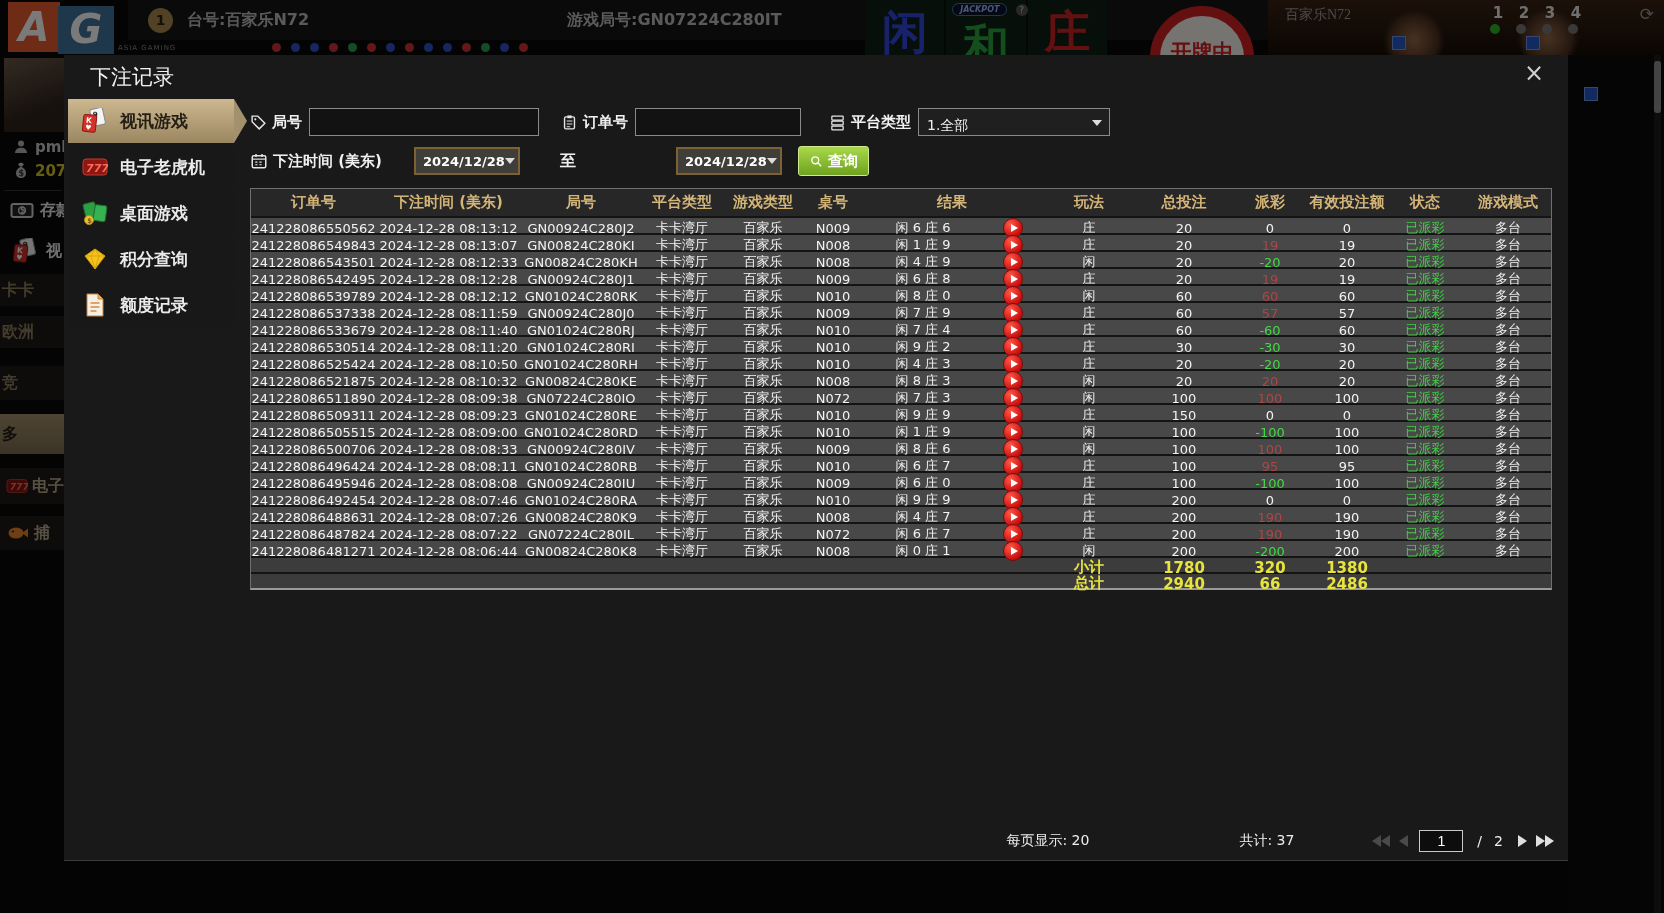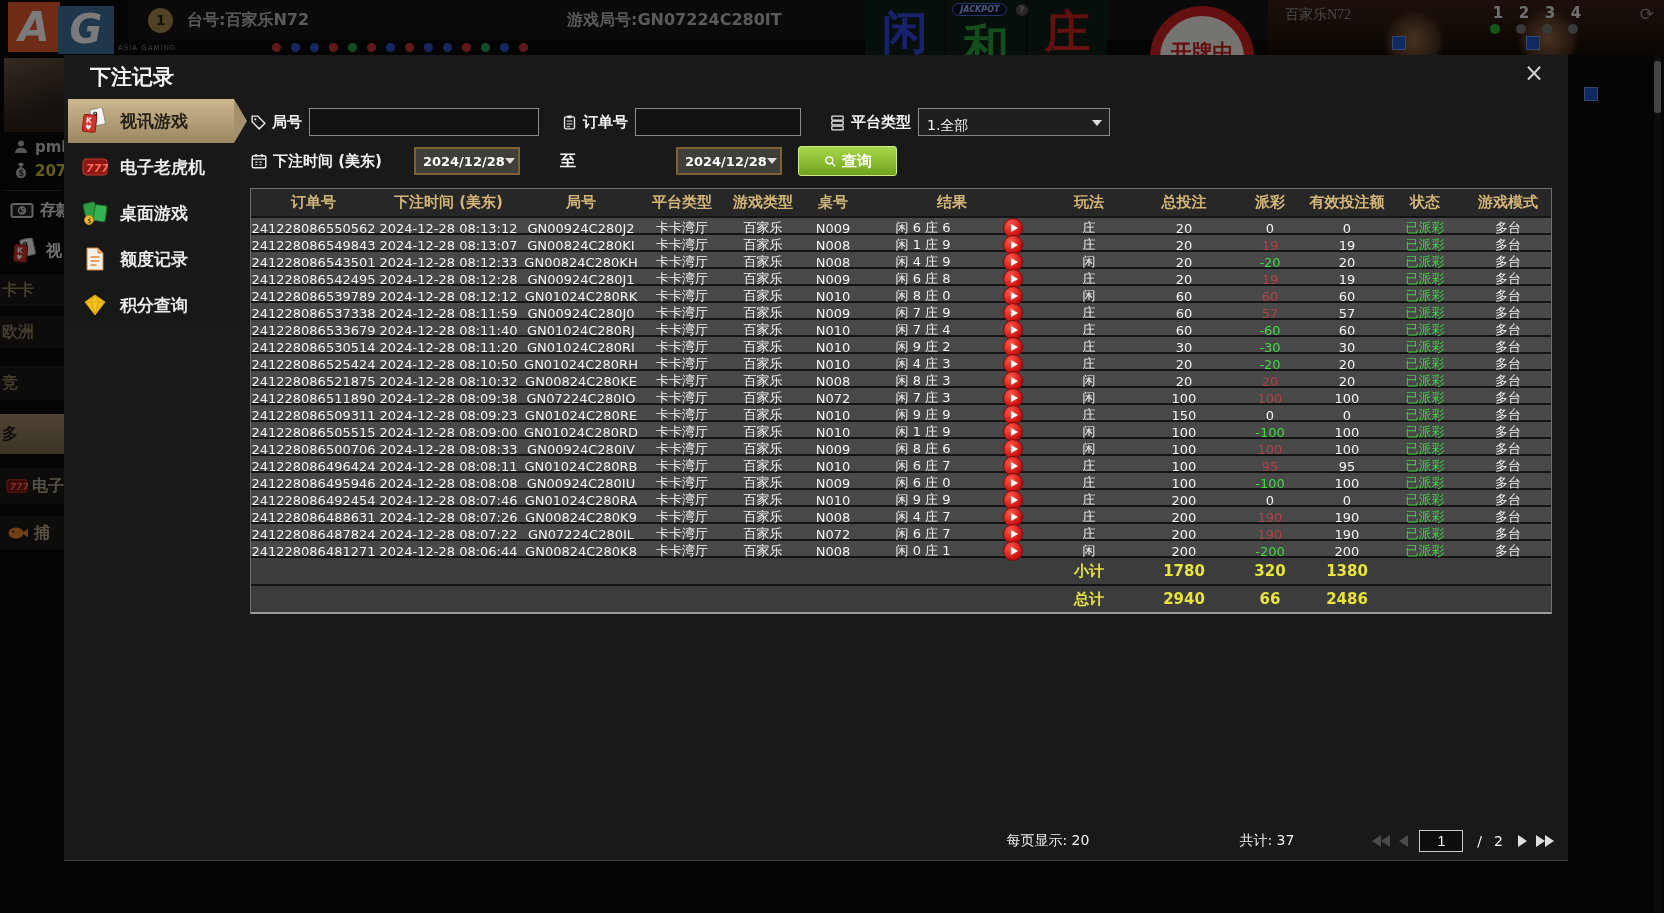--- a/index.html
+++ b/index.html
@@ -66,21 +66,21 @@
   .bnav.active{background:linear-gradient(#a3906c,#7c6c50);color:#241f15;}
 
   
   .right-strip{left:1568px;top:55px;width:96px;height:858px;background:#0b0b0b;}
   .scroll-track{position:absolute;left:86px;top:0;width:7px;height:100%;background:#1d1d1d;}
   .scroll-thumb{position:absolute;left:86px;top:6px;width:7px;height:52px;background:#8f8f8f;border-radius:3px;}
 
   
   #modal{position:absolute;left:64px;top:55px;width:1504px;height:806px;background:#191919;z-index:10;
     border-bottom:1px solid #3a3a3a;}
-  .m-title{position:absolute;left:26px;top:8px;color:#f2f2f2;font-size:21px;font-weight:bold;}
+  .m-title{position:absolute;left:26px;top:8px;color:#f2f2f2;font-size:21px;font-weight:normal;}
   .m-close{position:absolute;right:24px;top:6px;color:#cfcfcf;font-size:24px;cursor:pointer;line-height:24px;}
 
   
   .side-menu{position:absolute;left:4px;top:44px;width:166px;}
   .menu-item{position:relative;height:44px;margin-bottom:2px;background:#181818;display:flex;align-items:center;
     padding-left:12px;cursor:pointer;}
   .menu-item .mi-label{color:#eaeaea;font-size:17px;font-weight:bold;margin-left:10px;}
   .menu-item.active{background:linear-gradient(#cdb890,#9a8660);}
   .menu-item.active .mi-label{color:#241f15;}
   .menu-item.active::after{content:'';position:absolute;right:-13px;top:0;width:0;height:0;
@@ -97,40 +97,40 @@
   .inp-round{width:230px;margin-left:7px;}
   .inp-order{width:166px;margin-left:7px;}
   .sel-platform{width:192px;height:28px;margin-left:7px;background:#1f1f1f;border:1px solid #8a8a8a;
     color:#f0f0f0;font-size:14px;display:flex;align-items:flex-end;padding-left:8px;position:relative;cursor:pointer;}
   .sel-arrow{position:absolute;right:7px;top:11px;width:0;height:0;border-left:5px solid transparent;
     border-right:5px solid transparent;border-top:6px solid #ddd;}
   .date-box{width:106px;height:28px;background:#3f3e38;border:2px solid #7d6134;color:#fff;font-size:13px;
     font-weight:bold;display:flex;align-items:center;justify-content:space-between;padding:0 7px;cursor:pointer;}
   .date-box .sel-arrow{position:static;}
   .sep-to{color:#f0f0f0;font-size:16px;font-weight:bold;}
-  .btn-search{height:30px;padding:0 24px;background:linear-gradient(#a8d84a,#6fa21e);border:1px solid #cfe98c;
+  .btn-search{height:30px;padding:0 10px;background:linear-gradient(#a8d84a,#6fa21e);border:1px solid #cfe98c;
     border-radius:3px;color:#fff;font-size:15px;font-weight:bold;display:flex;align-items:center;gap:4px;cursor:pointer;}
 
   
   .btable{margin-top:12px;width:1302px;border:1px solid #6f6f6f;border-bottom:2px solid #9a9a9a;}
   .grid{display:grid;grid-template-columns:125px 145px 120px 82px 80px 60px 178px 96px 94px 78px 76px 80px 86px;
     align-items:center;}
   .thead{height:27px;background:#272727;}
   .th{color:#d4b578;font-size:15px;font-weight:bold;text-align:center;white-space:nowrap;}
   .trow{height:17px;background:#484848;border-top:2px solid #141414;}
   .td{color:#f2f2f2;font-size:13px;text-align:center;white-space:nowrap;}
   .result-cell{display:flex;align-items:center;justify-content:space-between;padding:0 18px 0 12px;}
   .result-text{width:96px;text-align:center;}
   .play-btn{width:20px;height:20px;border-radius:50%;background:radial-gradient(circle at 35% 30%,#ff5a4a,#c80f0f 70%);
     border:1px solid #7d0a0a;display:flex;align-items:center;justify-content:center;cursor:pointer;}
   .play-tri{width:0;height:0;border-top:4px solid transparent;border-bottom:4px solid transparent;
     border-left:7px solid #fff;margin-left:2px;}
   .payout.pos{color:#b04547;} .payout.neg{color:#42da45;} .payout.zero{color:#f2f2f2;}
   .status{color:#43cd47;}
-  .sumrow{height:28px;background:#3c3c3c;border-top:2px solid #141414;}
+  .sumrow{height:16px;background:#3c3c3c;border-top:2px solid #141414;}
   .sum-cell{color:#e8e43c;font-size:15px;font-weight:bold;text-align:center;}
 
   
   .pager{position:absolute;left:0;right:14px;bottom:4px;height:30px;display:flex;align-items:center;
     justify-content:flex-end;color:#eee;font-size:14px;}
   .pg-size{margin-right:150px;}
   .pg-total{margin-right:78px;}
   .pg-controls{display:flex;align-items:center;gap:9px;}
   .arr{display:flex;cursor:pointer;}
   .tri-l{width:0;height:0;border-top:6px solid transparent;border-bottom:6px solid transparent;border-right:9px solid #e0e0e0;}
@@ -317,36 +317,36 @@
               <rect x="13" y="5" width="12" height="16" rx="2" fill="#37b250" stroke="#1c6b2c"></rect>
             </g>
           <circle cx="8" cy="20" r="4.5" fill="#f0c030" stroke="#b8881c"></circle>
             <text x="6.2" y="22.8" font-size="7" font-weight="bold" fill="#7a5a10">$</text>
         </svg>
       </span>
       <span class="mi-label">桌面游戏</span>
     </div>
     <div class="menu-item">
       <span class="mi-icon">
+        <svg width="26" height="24" viewBox="0 0 26 24">
+            <polygon points="13,2 23,9 13,22 3,9" fill="#f6c21c" stroke="#c79a0c"></polygon>
+            <path d="M3 9h20M13 2 9 9l4 13M13 2l4 7-4 13" stroke="#d9a50e" fill="none"></path>
+          </svg>
+      </span>
+      <span class="mi-label">积分查询</span>
+    </div>
+    <div class="menu-item">
+      <span class="mi-icon">
         <svg width="24" height="26" viewBox="0 0 24 26">
             <path d="M4 2h11l5 5v17H4z" fill="#f5f0e6" stroke="#c9803a"></path>
             <path d="M15 2v5h5z" fill="#e8b36a" stroke="#c9803a"></path>
             <path d="M7.5 11h9M7.5 15h9M7.5 19h6" stroke="#d98a3f" stroke-width="1.6"></path>
           </svg>
       </span>
       <span class="mi-label">额度记录</span>
-    </div>
-    <div class="menu-item">
-      <span class="mi-icon">
-        <svg width="26" height="24" viewBox="0 0 26 24">
-            <polygon points="13,2 23,9 13,22 3,9" fill="#f6c21c" stroke="#c79a0c"></polygon>
-            <path d="M3 9h20M13 2 9 9l4 13M13 2l4 7-4 13" stroke="#d9a50e" fill="none"></path>
-          </svg>
-      </span>
-      <span class="mi-label">积分查询</span>
     </div>
   </div>
 
   <div class="content">
 
     <div class="f-row f-row1">
       <span class="f-label">
         <svg width="17" height="17" viewBox="0 0 24 24">
             <path d="M3 3h8l10 10-8 8L3 11z" fill="none" stroke="#e5e5e5" stroke-width="2"></path>
             <circle cx="7.5" cy="7.5" r="1.5" fill="#e5e5e5"></circle>

